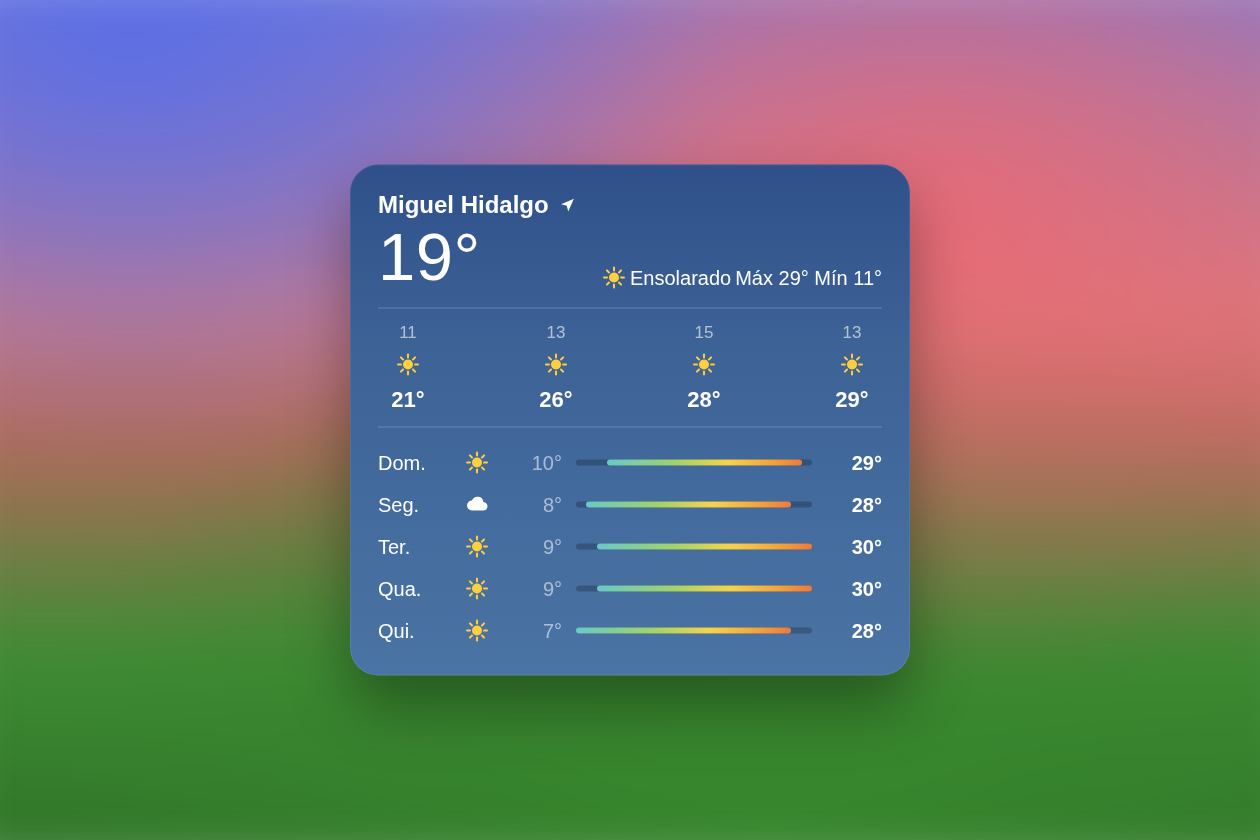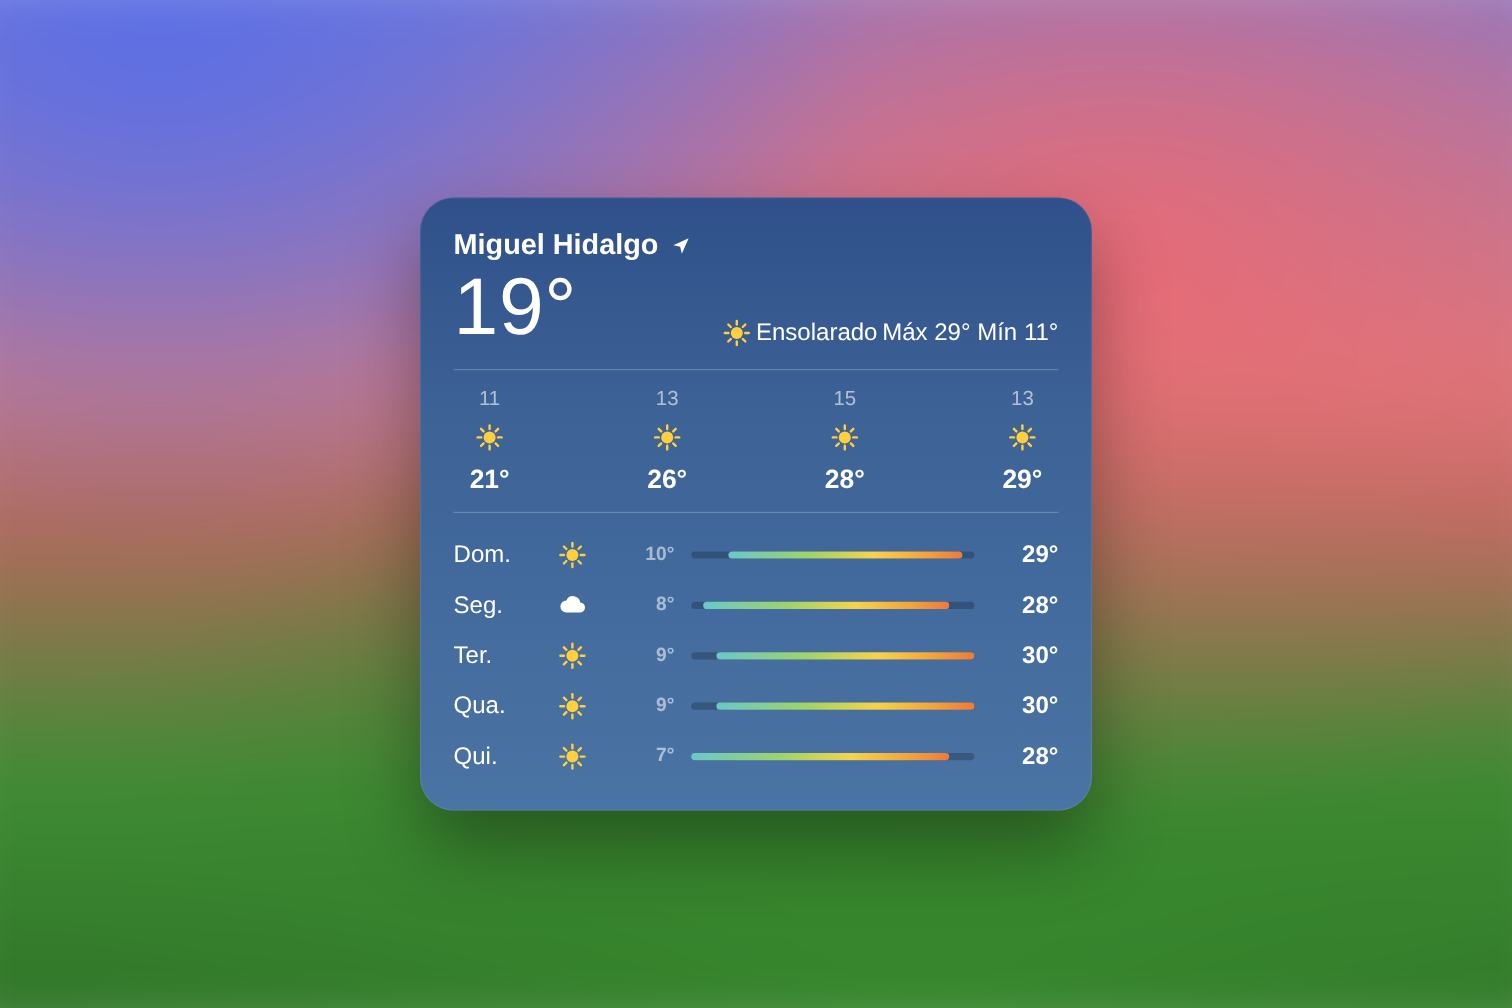--- a/index.html
+++ b/index.html
@@ -109,22 +109,22 @@
   }
   .day-icon {
     width: 50px;
     display: flex;
     justify-content: center;
   }
   .day-icon svg { display:block; }
   .day-low {
     width: 60px;
     text-align: right;
-    font-size: 16px;
-    font-weight: 700;
+    font-size: 20px;
+    font-weight: 400;
     color: rgba(255,255,255,0.55);
     padding-right: 14px;
   }
   .bar-track {
     flex: 1;
     height: 6px;
     border-radius: 3px;
     background: rgba(0,0,0,0.22);
     position: relative;
   }

